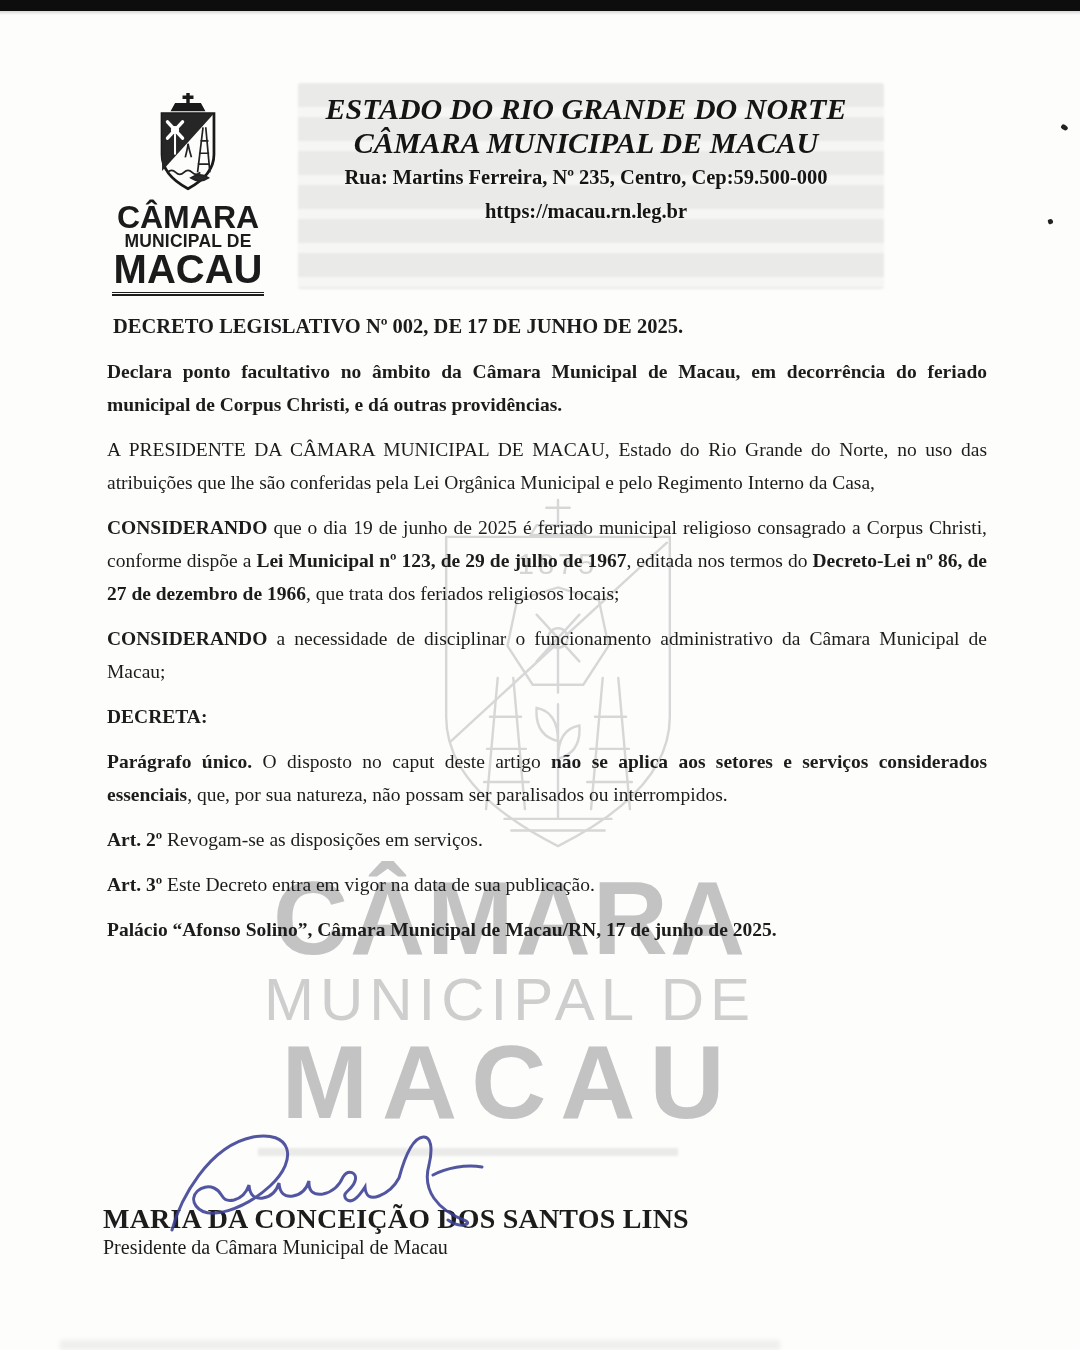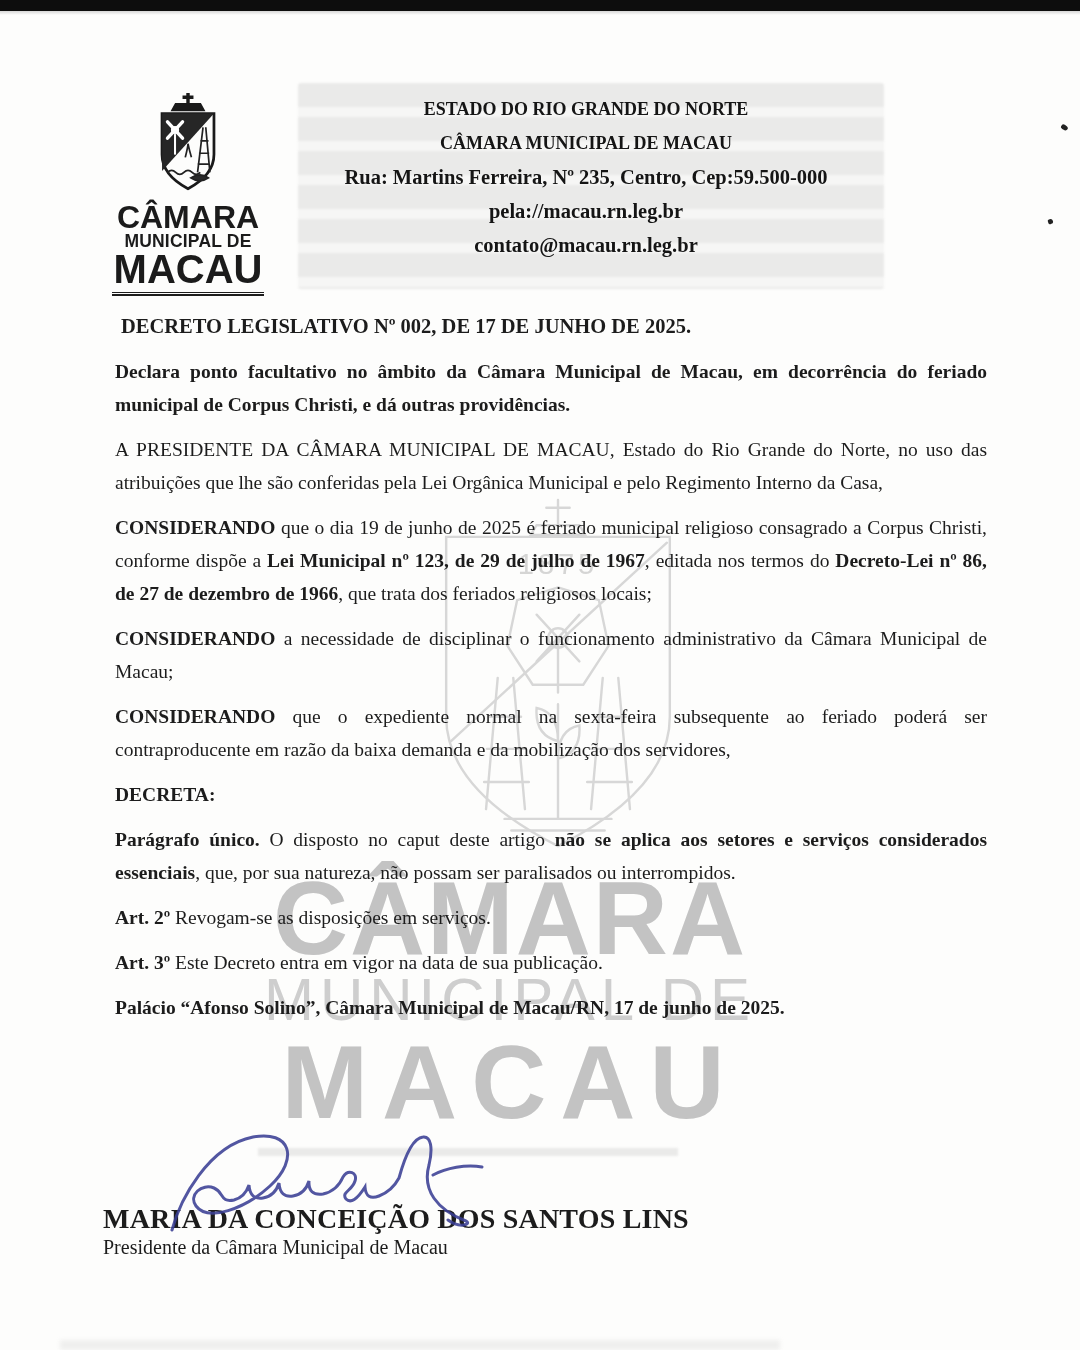--- a/index.html
+++ b/index.html
@@ -39,34 +39,34 @@
   .logo-l1{font-size:32px;font-weight:800;letter-spacing:0px;line-height:30px;margin-top:6px;}
   .logo-l2{font-size:17.5px;font-weight:700;letter-spacing:.2px;line-height:19px;}
   .logo-l3{font-size:40px;font-weight:800;letter-spacing:0px;line-height:36px;}
   .logo-underline{height:4px;margin-top:5px;
     background:linear-gradient(#1d1d1d 0 1.5px, transparent 1.5px 2.5px, #1d1d1d 2.5px 4px);}
 
   
   .letterhead{position:absolute;left:300px;top:92px;width:572px;text-align:center;
     font-weight:700;font-size:20.5px;line-height:34px;color:#151515;}
   .letterhead .lh-line{white-space:nowrap;}
-  .letterhead .big{font-size:18px;}
+  .letterhead .big{font-size:30px;font-style:italic;}
 
   
   .wm-shield{position:absolute;left:412px;top:498px;opacity:.55;z-index:1;}
   .wm-text{position:absolute;left:90px;top:868px;width:840px;text-align:center;z-index:1;
     font-family:"Liberation Sans", sans-serif;color:#c3c3c3;}
   .wm-t1{font-size:104px;font-weight:800;line-height:100px;letter-spacing:2px;}
   .wm-t2{font-size:60px;font-weight:500;line-height:64px;letter-spacing:6px;color:#cecece;}
   .wm-t3{font-size:104px;font-weight:800;line-height:100px;letter-spacing:14px;}
 
   
   .doc-body{position:absolute;left:103px;top:310px;width:884px;z-index:2;
     font-size:19.5px;line-height:33px;text-align:justify;}
-  .doc-body p{margin:0 0 12px 12px;}
+  .doc-body p{margin:0 0 12px 4px;}
   .doc-title{font-weight:700;font-size:20.5px;padding-left:6px;text-align:left;}
   .b{font-weight:700;}
 
   
   .signature-svg{position:absolute;left:150px;top:1128px;z-index:3;}
   .signer-name{position:absolute;left:103px;top:1203px;z-index:2;
     font-weight:700;font-size:28px;letter-spacing:.2px;}
   .signer-role{position:absolute;left:103px;top:1236px;z-index:2;font-size:20px;}
 </style>
 </head>
@@ -127,31 +127,29 @@
     <div class="logo-l1">CÂMARA</div>
     <div class="logo-l2">MUNICIPAL DE</div>
     <div class="logo-l3">MACAU</div>
     <div class="logo-underline"></div>
   </div>
 
   <div class="letterhead">
     <div class="lh-line big">ESTADO DO RIO GRANDE DO NORTE</div>
     <div class="lh-line big">CÂMARA MUNICIPAL DE MACAU</div>
     <div class="lh-line">Rua: Martins Ferreira, Nº 235, Centro, Cep:59.500-000</div>
-    <div class="lh-line">pela://macau.rn.leg.br</div>
-    <div class="lh-line">contato@macau.rn.leg.br</div>
+    <div class="lh-line">https://macau.rn.leg.br</div>
   </div>
 
   <div class="doc-body">
     <p class="doc-title">DECRETO LEGISLATIVO Nº 002, DE 17 DE JUNHO DE 2025.</p>
     <p><span class="b">Declara ponto facultativo no âmbito da Câmara Municipal de Macau, em decorrência do feriado municipal de Corpus Christi, e dá outras providências.</span></p>
     <p><span>A PRESIDENTE DA CÂMARA MUNICIPAL DE MACAU, Estado do Rio Grande do Norte, no uso das atribuições que lhe são conferidas pela Lei Orgânica Municipal e pelo Regimento Interno da Casa,</span></p>
     <p><span class="b">CONSIDERANDO</span><span> que o dia 19 de junho de 2025 é feriado municipal religioso consagrado a Corpus Christi, conforme dispõe a </span><span class="b">Lei Municipal nº 123, de 29 de julho de 1967</span><span>, editada nos termos do </span><span class="b">Decreto-Lei nº 86, de 27 de dezembro de 1966</span><span>, que trata dos feriados religiosos locais;</span></p>
     <p><span class="b">CONSIDERANDO</span><span> a necessidade de disciplinar o funcionamento administrativo da Câmara Municipal de Macau;</span></p>
-    <p><span class="b">CONSIDERANDO</span><span> que o expediente normal na sexta-feira subsequente ao feriado poderá ser contraproducente em razão da baixa demanda e da mobilização dos servidores,</span></p>
     <p><span class="b">DECRETA:</span></p>
     <p><span class="b">Parágrafo único.</span><span> O disposto no caput deste artigo </span><span class="b">não se aplica aos setores e serviços considerados essenciais</span><span>, que, por sua natureza, não possam ser paralisados ou interrompidos.</span></p>
     <p><span class="b">Art. 2º</span><span> Revogam-se as disposições em serviços.</span></p>
     <p><span class="b">Art. 3º</span><span> Este Decreto entra em vigor na data de sua publicação.</span></p>
     <p><span class="b">Palácio “Afonso Solino”, Câmara Municipal de Macau/RN, 17 de junho de 2025.</span></p>
   </div>
 
   <svg class="signature-svg" width="340" height="115" viewBox="0 0 340 115">
     <path d="M22,102
          C30,72 58,18 103,9

